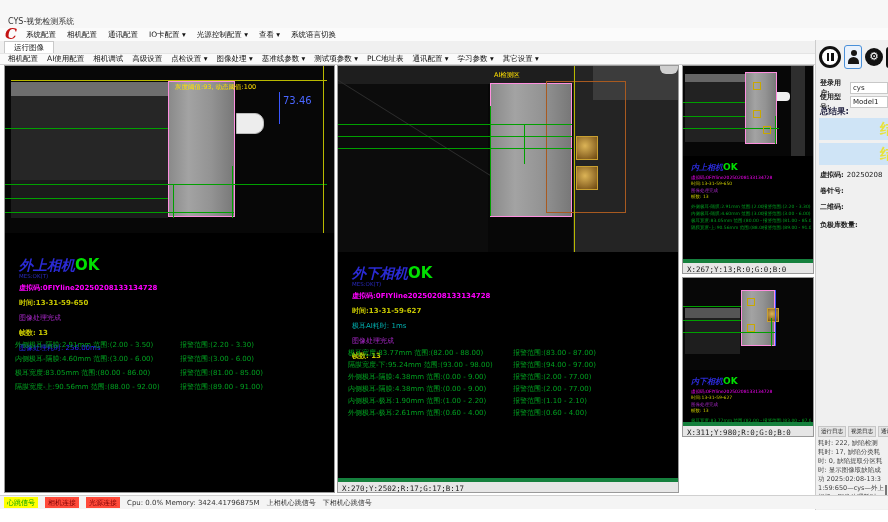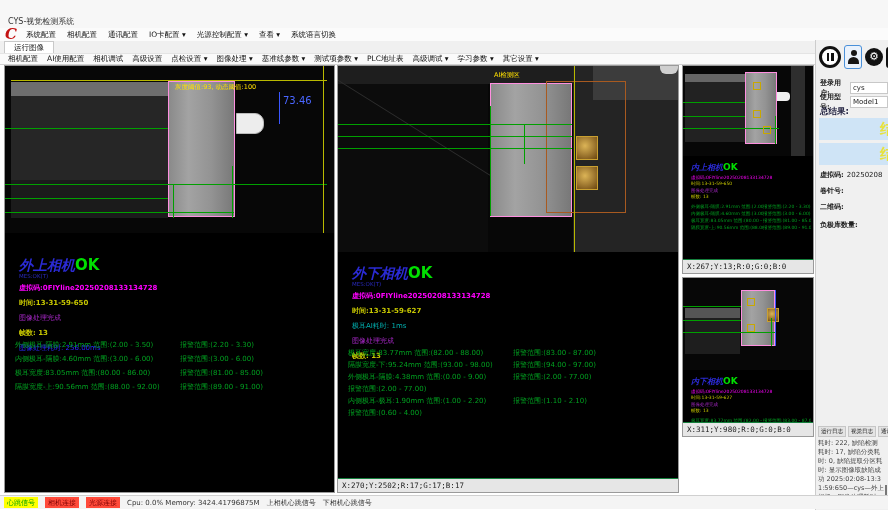--- a/index.html
+++ b/index.html
@@ -22,21 +22,21 @@
        box-sizing:border-box;font-size:7.5px;}
   .toolbar span{white-space:nowrap;}
   
   .panel{background:#000;border:1px solid #9a9a9a;box-sizing:border-box;overflow:hidden;}
   .panel-left{left:4px;top:65px;width:331px;height:428px;}
   .panel-center{left:337px;top:65px;width:342px;height:428px;}
   .mini-top{left:682px;top:65px;width:132px;height:209px;}
   .mini-bottom{left:682px;top:277px;width:132px;height:160px;}
   .img{position:absolute;left:0;top:0;right:0;overflow:hidden;background:#070707;}
   .status-strip{position:absolute;left:0;right:0;bottom:0;height:14px;background:#e6e6e6;
-       border-top:1px solid #15803d;font-family:"DejaVu Sans Mono",monospace;font-size:7.5px;color:#222;
+       border-top:4px solid #15803d;font-family:"DejaVu Sans Mono",monospace;font-size:7.5px;color:#222;
        line-height:13px;padding-left:4px;box-sizing:border-box;}
   
   .gline{position:absolute;background:#00a000;}
   .yline{position:absolute;background:#b8b800;}
   .product{position:absolute;background:linear-gradient(90deg,#8a8a8a,#a3a3a3 30%,#939393 65%,#787878);
        border:1px solid #ff8fe0;box-sizing:border-box;}
   .ytext{position:absolute;color:#ffe000;font-size:6.5px;white-space:nowrap;}
   .btext{position:absolute;color:#4a66ff;font-size:10px;white-space:nowrap;}
   
   .cam-title{font-family:"DejaVu Serif",serif;font-style:italic;font-weight:bold;font-size:14px;color:#2b2bd6;}
@@ -113,21 +113,21 @@
 <div class="abs toolbar">
   <span>相机配置</span>
   <span>AI使用配置</span>
   <span>相机调试</span>
   <span>高级设置</span>
   <span>点检设置 ▾</span>
   <span>图像处理 ▾</span>
   <span>基准线参数 ▾</span>
   <span>测试项参数 ▾</span>
   <span>PLC地址表</span>
-  <span>高级调试 ▾</span>
+  <span>通讯配置 ▾</span>
   <span>学习参数 ▾</span>
   <span>其它设置 ▾</span>
 </div>
 
 <div class="abs panel panel-left">
   <div class="img" style="height:167px;">
     <div class="abs" style="left:6px;top:16px;width:157px;height:14px;background:#6e6e6e;"></div>
     <div class="abs" style="left:6px;top:30px;width:157px;height:84px;background:#262626;"></div>
     <div class="abs" style="left:6px;top:114px;width:157px;height:38px;background:#1b1b1b;"></div>
     <div class="yline" style="left:6px;top:14px;width:316px;height:1px;"></div>
@@ -209,27 +209,29 @@
       </div>
     <div class="rrow h12">
         <span class="m">隔膜宽度-下:95.24mm 范围:(93.00 - 98.00)</span>
         <span class="a">报警范围:(94.00 - 97.00)</span>
       </div>
     <div class="rrow h12">
         <span class="m">外侧极耳-隔膜:4.38mm 范围:(0.00 - 9.00)</span>
         <span class="a">报警范围:(2.00 - 77.00)</span>
       </div>
     <div class="rrow h12">
+        <span class="m">内侧极耳-隔膜:4.38mm 范围:(0.00 - 9.00)</span>
         <span class="a">报警范围:(2.00 - 77.00)</span>
       </div>
     <div class="rrow h12">
         <span class="m">内侧极耳-极耳:1.90mm 范围:(1.00 - 2.20)</span>
         <span class="a">报警范围:(1.10 - 2.10)</span>
       </div>
     <div class="rrow h12">
+        <span class="m">外侧极耳-极耳:2.61mm 范围:(0.60 - 4.00)</span>
         <span class="a">报警范围:(0.60 - 4.00)</span>
       </div>
   </div>
   <div class="status-strip">X:270;Y:2502;R:17;G:17;B:17</div>
 </div>
 
 <div class="abs panel mini-top">
   <div class="img" style="height:90px;">
     <div class="abs" style="left:2px;top:8px;width:60px;height:8px;background:#666;"></div>
     <div class="abs" style="left:2px;top:16px;width:60px;height:60px;background:#222;"></div>

